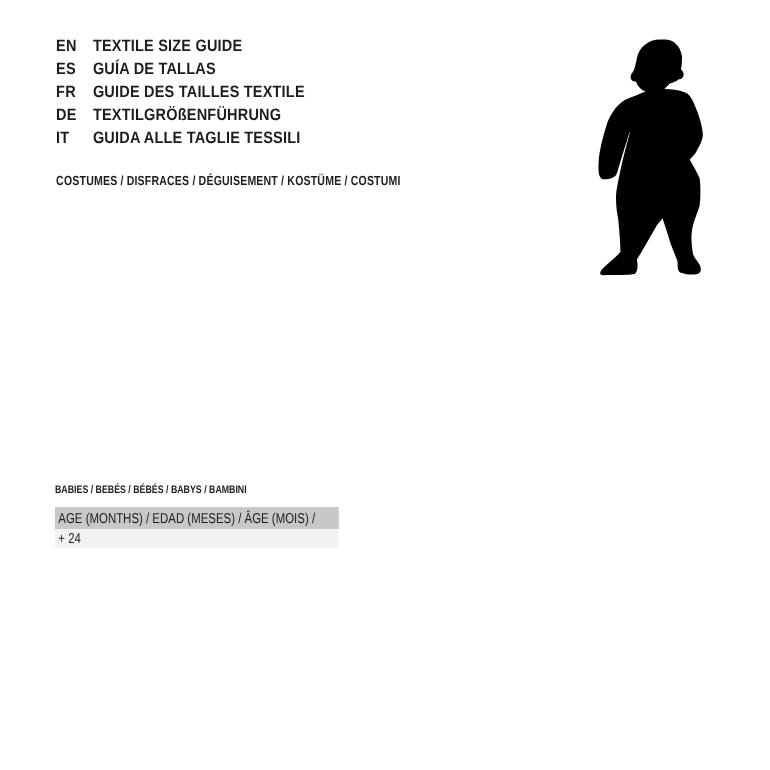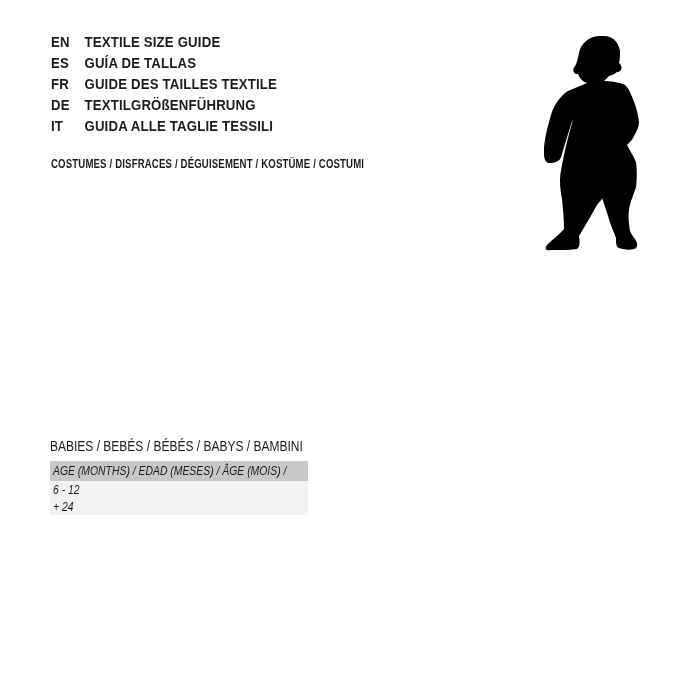--- a/index.html
+++ b/index.html
@@ -51,32 +51,31 @@
     height: 220px;
   }
   .figure-wrap svg { display: block; width: 100%; height: 100%; }
 
   .size-section-title {
     position: absolute;
     left: 26px;
     top: 437px;
     height: 17px;
     line-height: 17px;
-    font-size: 15px;
-    font-weight: 400;
+    font-size: 10px;
+    font-weight: 700;
   }
 
   .size-table {
     position: absolute;
     left: 26px;
     top: 461px;
     width: 258px;
     font-size: 13px;
     font-weight: 400;
-    font-style: italic;
   }
   .size-table .thead {
     background: #c8c8c8;
     padding: 3px 0 3px 3px;
     line-height: 14px;
   }
   .size-table .trow {
     height: 17px;
     line-height: 17px;
     padding-left: 3px;
@@ -163,17 +162,16 @@
   </div>
 
   <div class="size-section-title">
     <span class="cx3">BABIES / BEBÉS / BÉBÉS / BABYS / BAMBINI</span>
   </div>
 
   <div class="size-table">
     <div class="thead">
       <div><span class="cx3">AGE (MONTHS) / EDAD (MESES) / ÂGE (MOIS) /</span></div>
     </div>
-    <div class="trow alt"><span class="cx3">6 - 12</span></div>
     <div class="trow alt"><span class="cx3">+ 24</span></div>
   </div>
 
 </div>
 
 </body></html>

